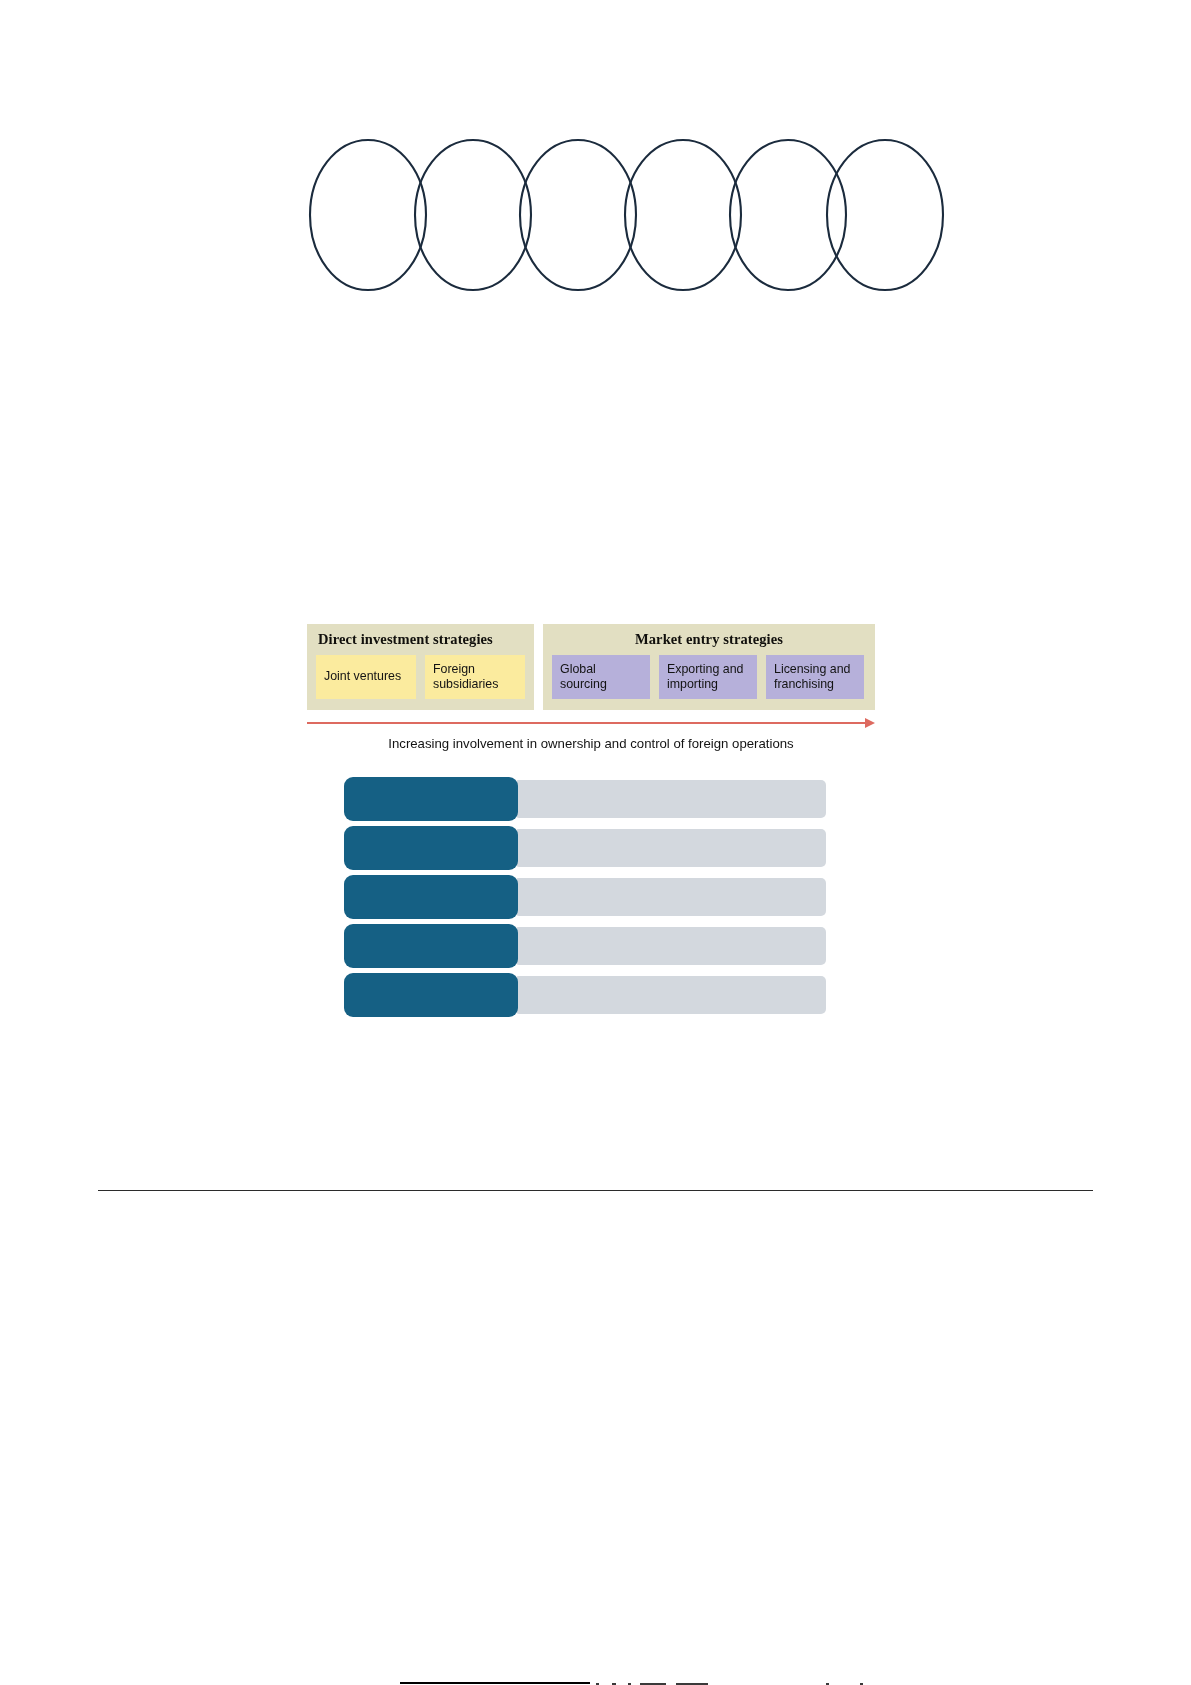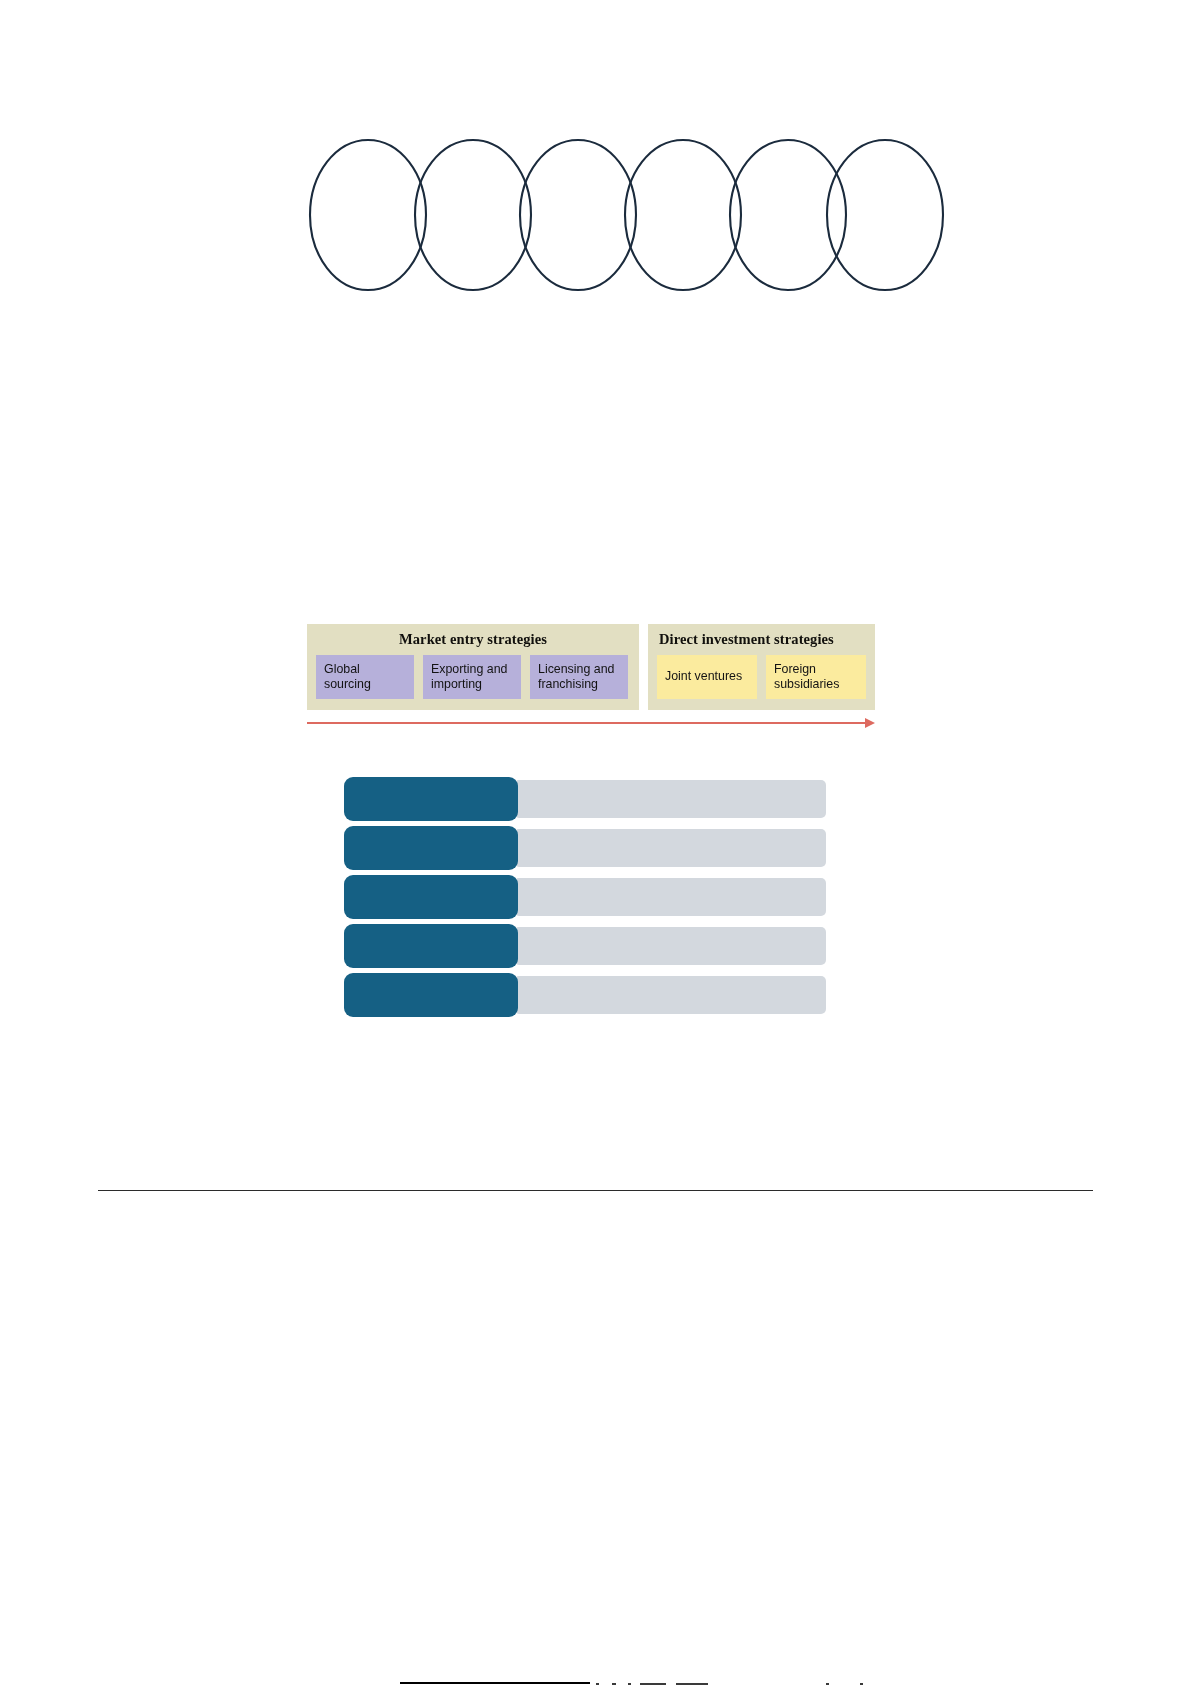--- a/index.html
+++ b/index.html
@@ -207,58 +207,59 @@
       <ellipse class="chain-ellipse" cx="383" cy="87" rx="58" ry="75"></ellipse>
       <ellipse class="chain-ellipse" cx="488" cy="87" rx="58" ry="75"></ellipse>
       <ellipse class="chain-ellipse" cx="585" cy="87" rx="58" ry="75"></ellipse>
     </svg>
   </div>
 
   <div class="strategy-figure">
 
     <div class="strategy-panels">
 
+      <div class="panel panel-direct">
+        <div class="panel-title">Direct investment strategies</div>
+        <div class="panel-boxes">
+          <div class="strategy-box box-yellow jv">
+            <div>Joint ventures</div>
+          </div>
+          <div class="strategy-box box-yellow fs">
+            <div>Foreign</div>
+            <div>subsidiaries</div>
+          </div>
+        </div>
+      </div>
+
       <div class="panel panel-market">
         <div class="panel-title">Market entry strategies</div>
         <div class="panel-boxes">
           <div class="strategy-box box-purple">
             <div>Global</div>
             <div>sourcing</div>
           </div>
           <div class="strategy-box box-purple">
             <div>Exporting and</div>
             <div>importing</div>
           </div>
           <div class="strategy-box box-purple">
             <div>Licensing and</div>
             <div>franchising</div>
           </div>
         </div>
       </div>
 
-      <div class="panel panel-direct">
-        <div class="panel-title">Direct investment strategies</div>
-        <div class="panel-boxes">
-          <div class="strategy-box box-yellow jv">
-            <div>Joint ventures</div>
-          </div>
-          <div class="strategy-box box-yellow fs">
-            <div>Foreign</div>
-            <div>subsidiaries</div>
-          </div>
-        </div>
-      </div>
-
     </div>
 
     <div class="arrow-wrap">
       <div class="arrow-line"></div>
       <div class="arrow-head"></div>
     </div>
 
+    <div class="arrow-caption">Increasing involvement in ownership and control of foreign operations</div>
   </div>
 
   <div class="bars">
     <div class="bar-row">
       <div class="bar-right"></div>
       <div class="bar-left"></div>
     </div>
     <div class="bar-row">
       <div class="bar-right"></div>
       <div class="bar-left"></div>

